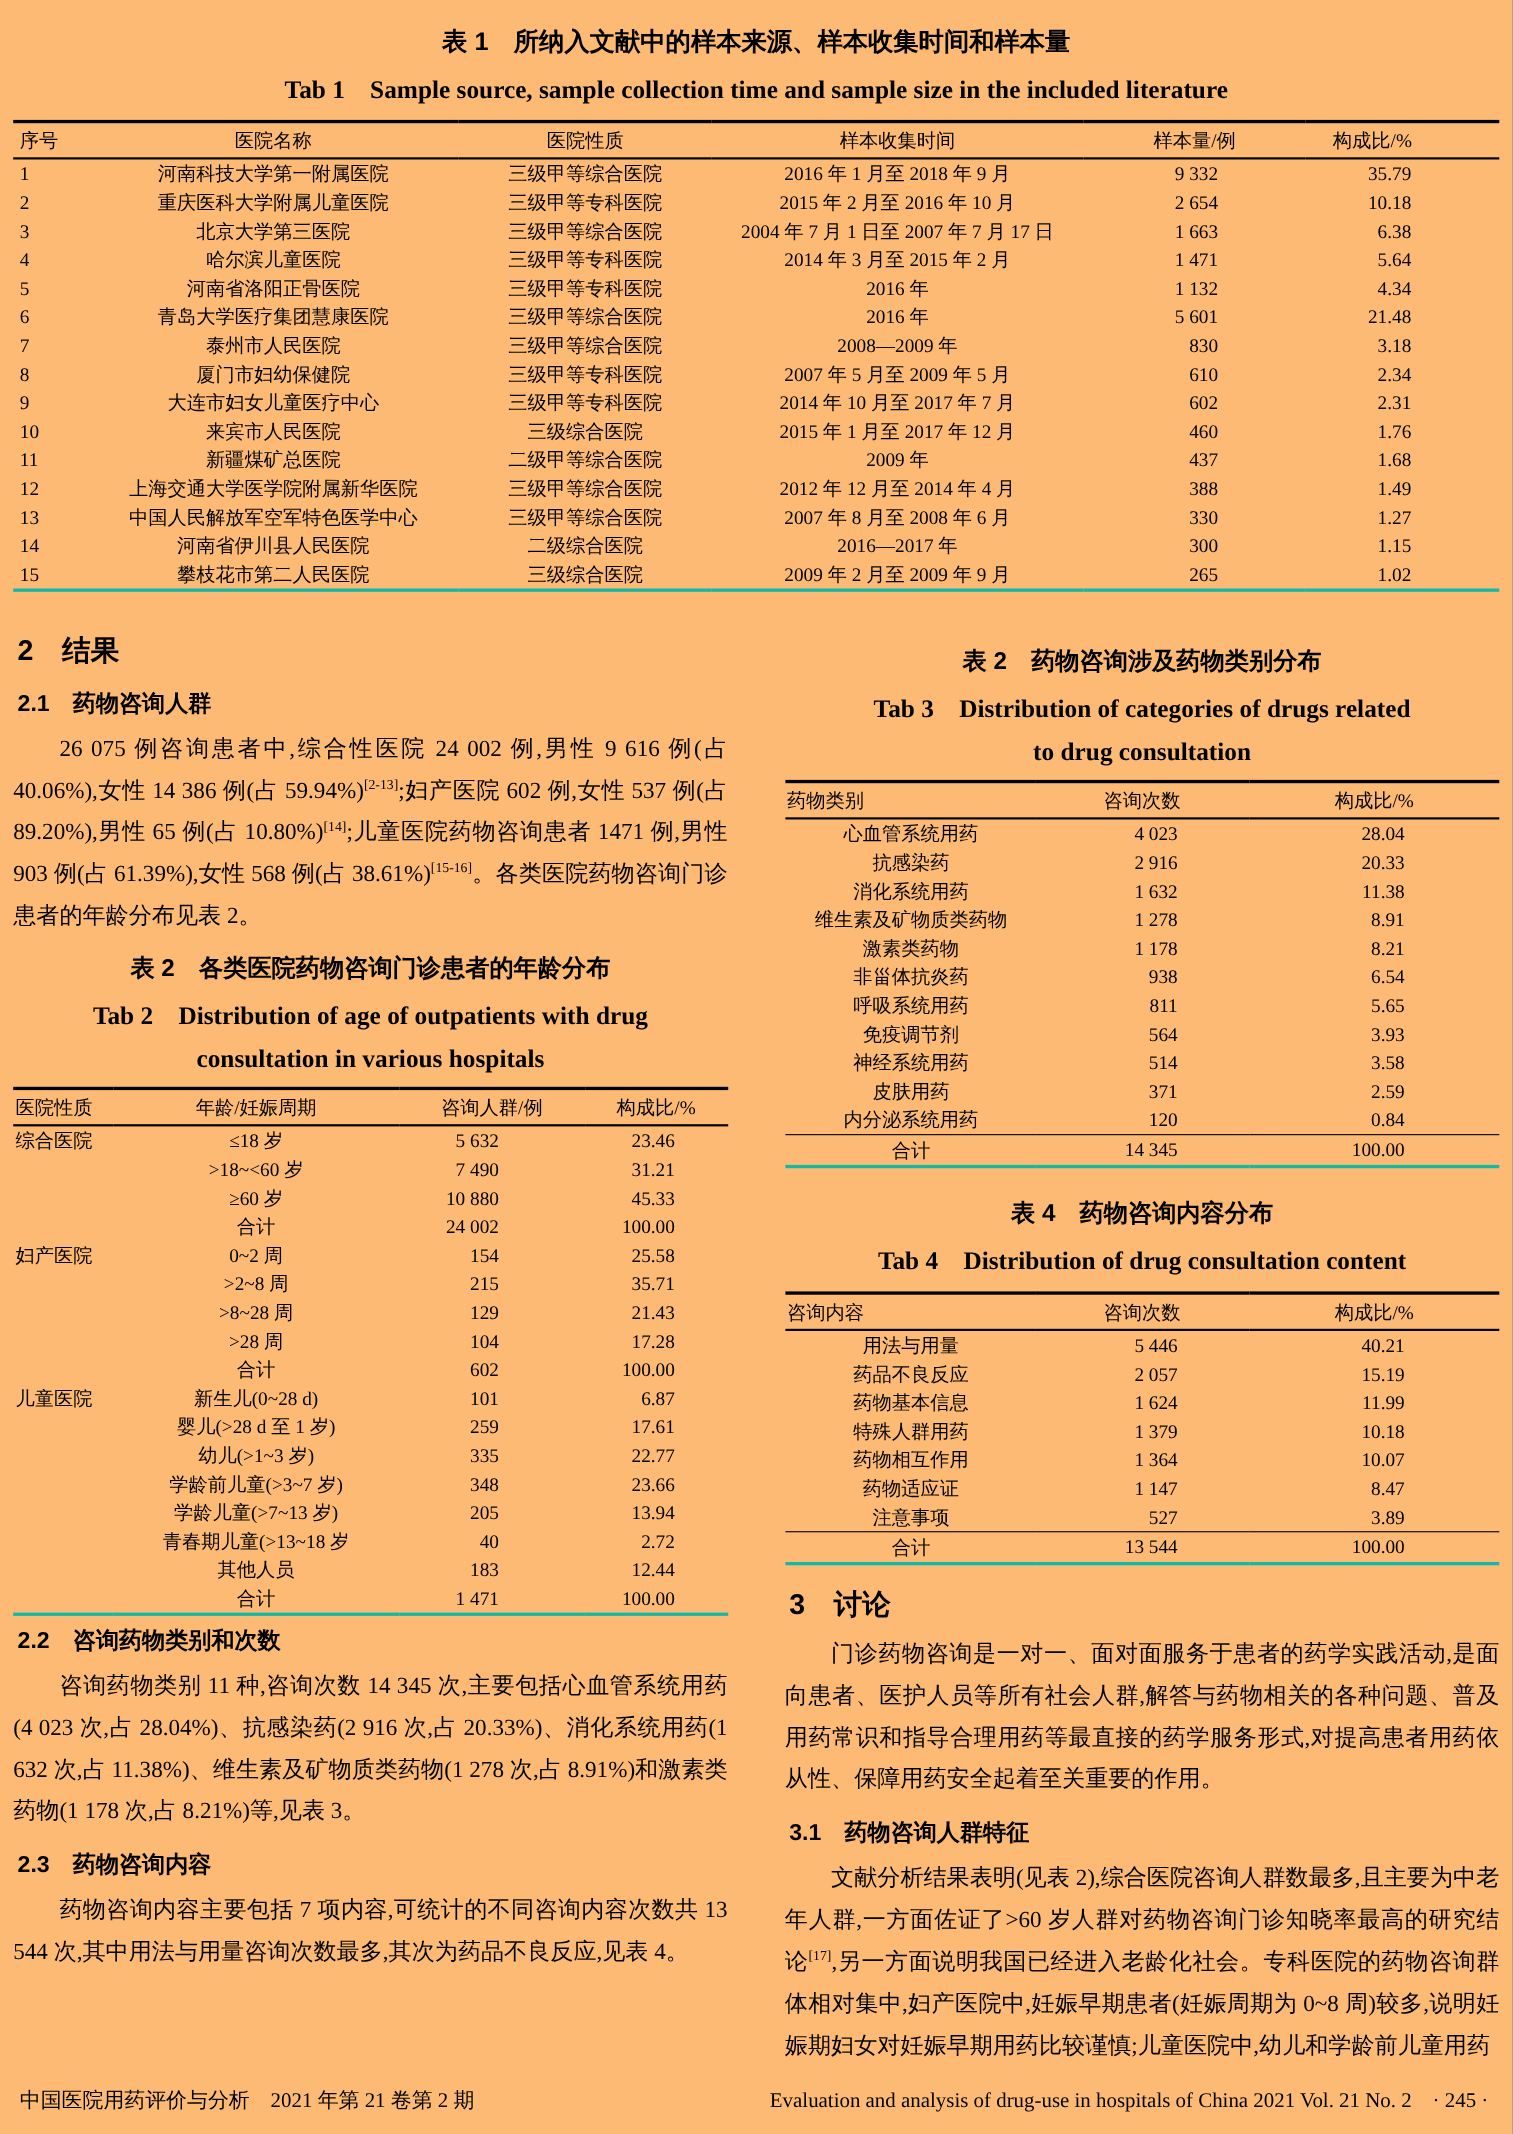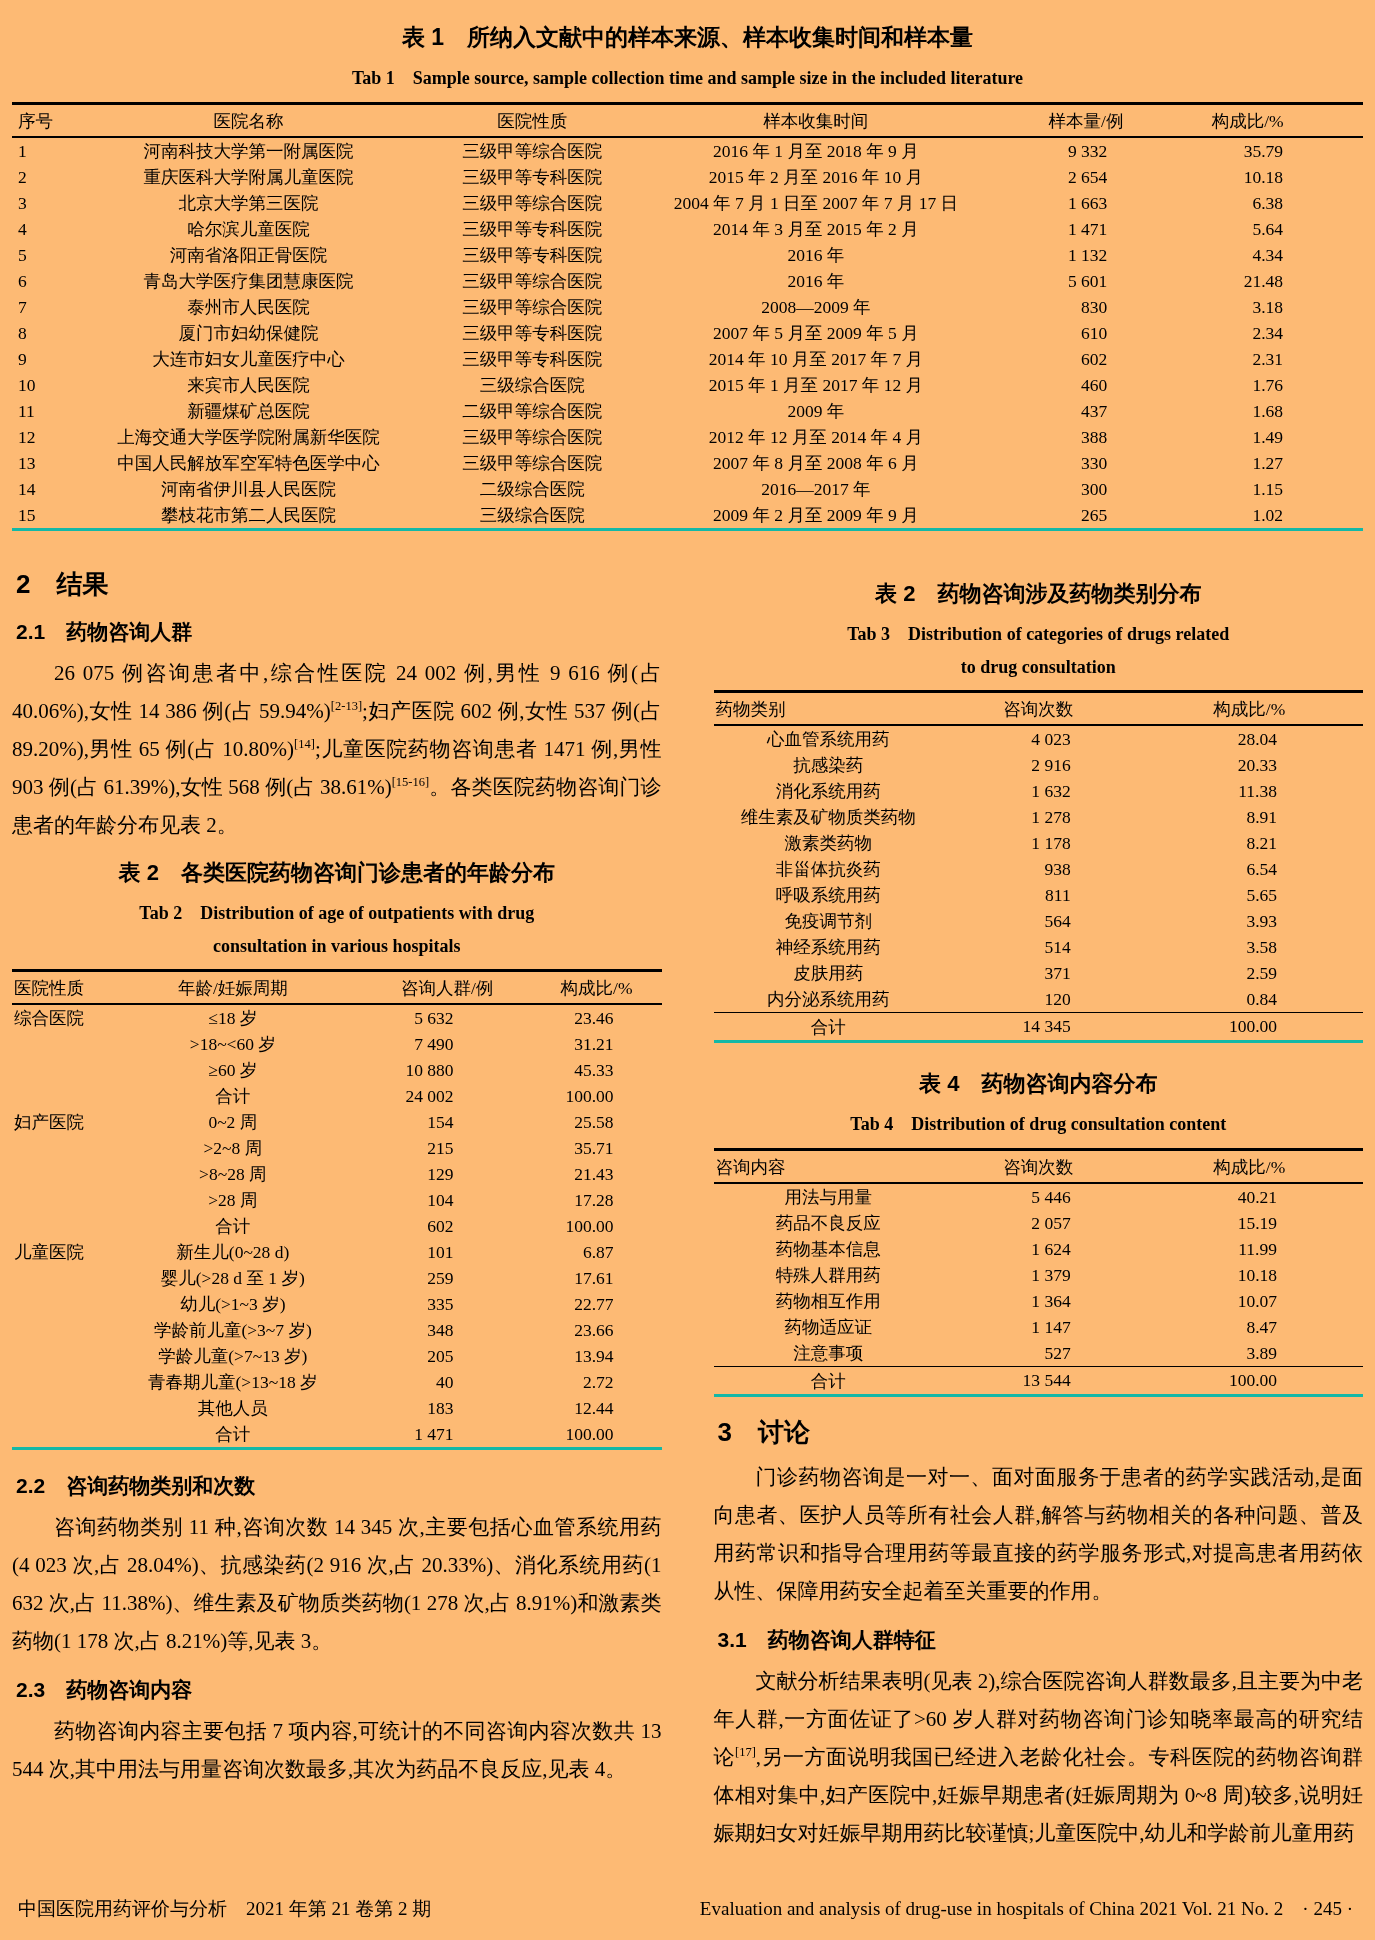--- a/index.html
+++ b/index.html
@@ -5,21 +5,21 @@
   html,body{margin:0;padding:0;background:#888;}
   .page{
     position:relative;width:1375px;height:1940px;margin:0 auto;background:#fdba74;
     color:#000;font-family:"Liberation Serif","DejaVu Serif",serif;overflow:hidden;
     box-sizing:border-box;padding:14px 12px 0 12px;
   }
   
   .t-title-zh{font-family:"Liberation Sans","DejaVu Sans",sans-serif;font-weight:bold;
     font-size:23px;text-align:center;margin-top:8px;}
   .t-title-en{font-family:"Liberation Serif","DejaVu Serif",serif;font-weight:bold;
-    font-size:18px;text-align:center;margin-top:13px;}
+    font-size:23px;text-align:center;margin-top:13px;}
   .t-title-zh.small{font-size:22px;}
   
   table.sci{width:100%;border-collapse:collapse;table-layout:fixed;
     border-top:3px solid #000;border-bottom:3px solid #14b8a6;font-size:17.5px;margin-top:12px;}
   table.sci thead th{font-weight:normal;border-bottom:2px solid #000;height:31px;
     text-align:center;padding:0;}
   table.sci td{height:26px;padding:0;overflow:hidden;white-space:nowrap;}
   table.sci tfoot td{border-top:1.5px solid #000;height:27px;}
   
   .t1 col.c1{width:5%}.t1 col.c2{width:25%}.t1 col.c3{width:17%}
@@ -51,21 +51,21 @@
   .columns{display:flex;gap:52px;margin-top:30px;}
   .col{flex:1;min-width:0;}
   
   .h-sec{font-family:"Liberation Sans","DejaVu Sans",sans-serif;font-weight:bold;
     font-size:26px;margin:6px 0 0 4px;}
   .h-sub{font-family:"Liberation Sans","DejaVu Sans",sans-serif;font-weight:bold;
     font-size:21px;margin:16px 0 0 4px;}
   .body-p{font-size:21px;line-height:38px;text-align:justify;text-indent:2em;
     margin:8px 0 0 0;}
   .body-p sup{font-size:12.5px;line-height:0;}
-  .mt14{margin-top:14px;} .mt18{margin-top:18px;} .mt22{margin-top:22px;} .mt26{margin-top:26px;}
+  .mt14{margin-top:14px;} .mt18{margin-top:18px;} .mt22{margin-top:8px;} .mt26{margin-top:26px;}
   .en-line2{margin-top:11px;}
   
   .footer{position:absolute;left:18px;right:22px;bottom:18px;display:flex;
     justify-content:space-between;font-size:19px;}
 </style>
 </head>
 <body>
 
 <div class="page">
 

